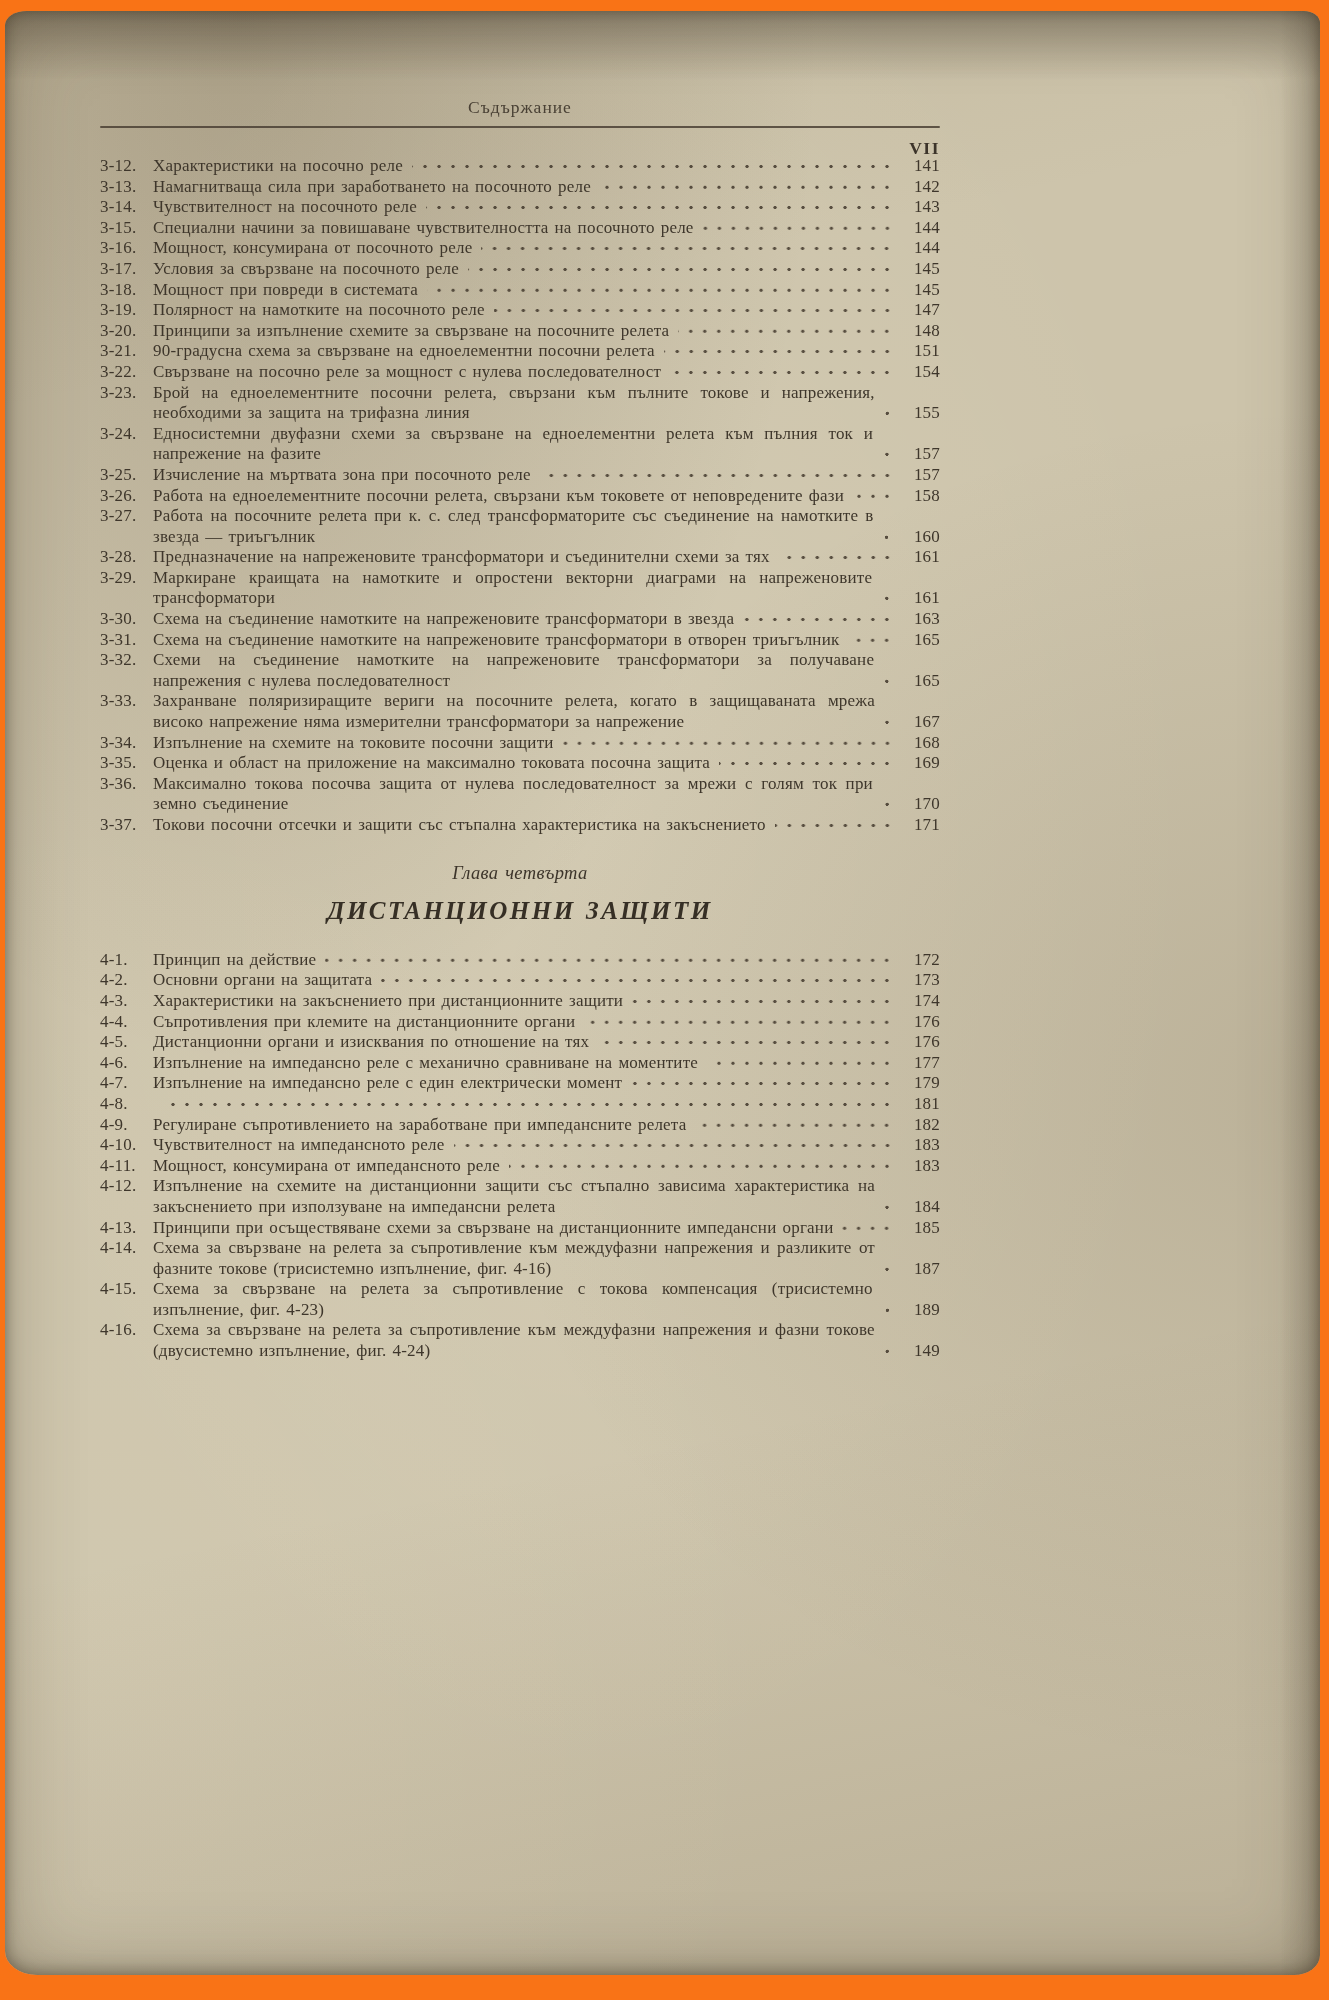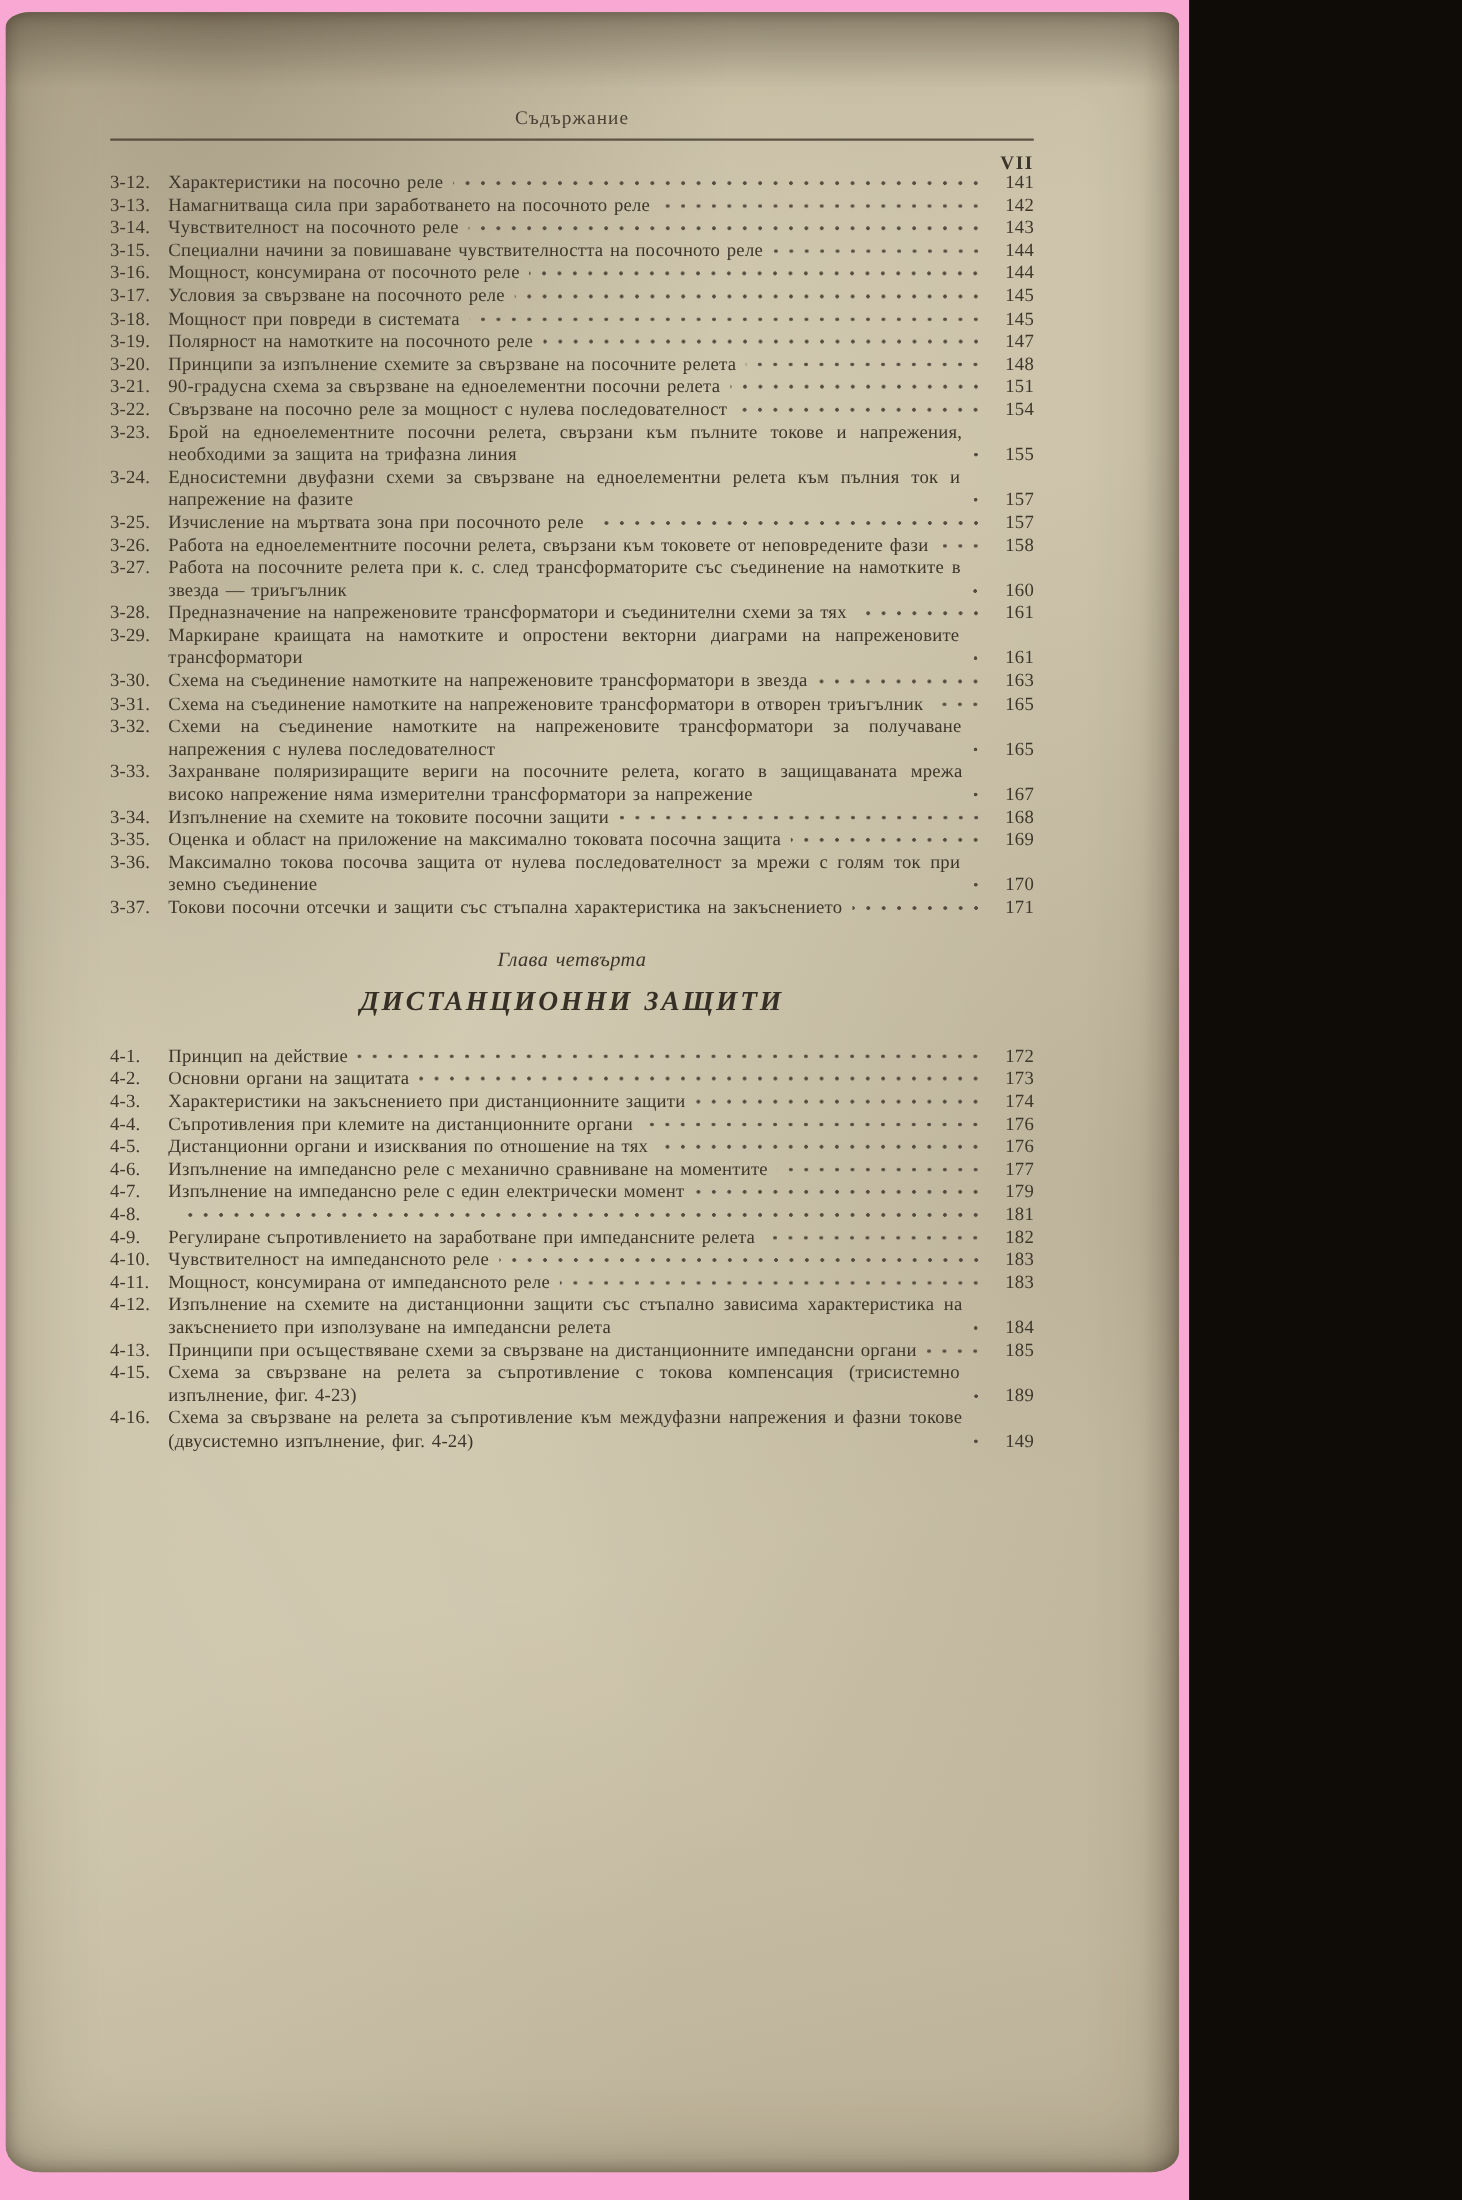--- a/index.html
+++ b/index.html
@@ -4,23 +4,23 @@
 <title>Съдържание — VII</title>
 <style>
   * { margin: 0; padding: 0; box-sizing: border-box; }
   html, body { width: 1329px; }
   body {
     font-family: "Liberation Serif", "DejaVu Serif", serif;
     background: #0f0c08;
   }
   .photo {
     position: relative;
-    width: 1081px;
+    width: 1329px;
     height: 2000px;
-    background: #f9a8d4;
+    background: #f97316;
     overflow: hidden;
   }
   
   .sheet {
     position: absolute;
     left: 5px; top: 11px; right: 9px; bottom: 25px;
     background-color: var(--paper, #cdc4ab);
     background-image:
       radial-gradient(ellipse at 18% 0%, rgba(70,55,35,.22), rgba(70,55,35,0) 38%),
       radial-gradient(ellipse at 100% 55%, rgba(80,65,42,.14), rgba(80,65,42,0) 45%),
@@ -372,20 +372,26 @@
             <span class="leader"></span>
             <span class="pg">184</span>
           </div>
           <div class="entry">
             <span class="num">4-13.</span>
             <span class="title">Принципи при осъществяване схеми за свързване на дистанционните импедансни органи</span>
             <span class="leader"></span>
             <span class="pg">185</span>
           </div>
           <div class="entry">
+            <span class="num">4-14.</span>
+            <span class="title">Схема за свързване на релета за съпротивление към междуфазни напрежения и разликите от фазните токове (трисистемно изпълнение, фиг. 4-16)</span>
+            <span class="leader"></span>
+            <span class="pg">187</span>
+          </div>
+          <div class="entry">
             <span class="num">4-15.</span>
             <span class="title">Схема за свързване на релета за съпротивление с токова компенсация (трисистемно изпълнение, фиг. 4-23)</span>
             <span class="leader"></span>
             <span class="pg">189</span>
           </div>
           <div class="entry">
             <span class="num">4-16.</span>
             <span class="title">Схема за свързване на релета за съпротивление към междуфазни напрежения и фазни токове (двусистемно изпълнение, фиг. 4-24)</span>
             <span class="leader"></span>
             <span class="pg">149</span>

